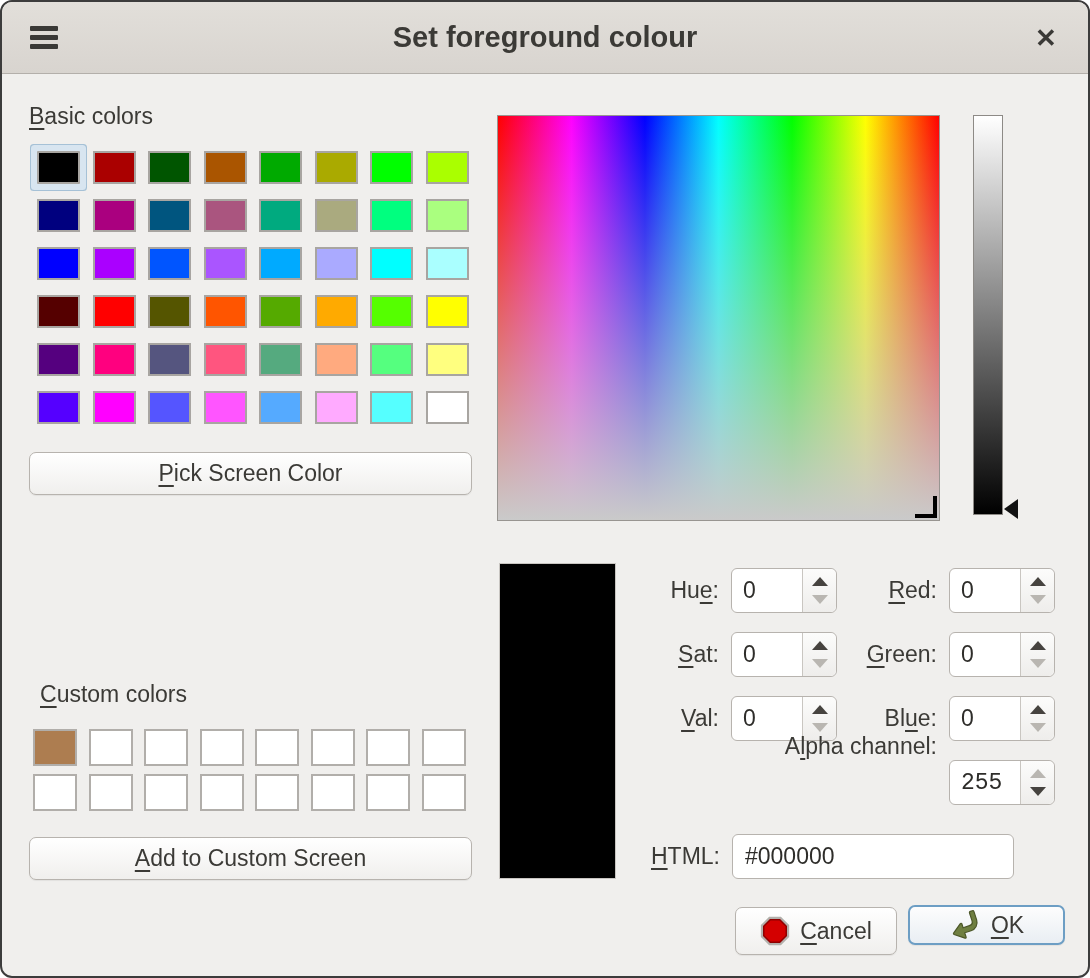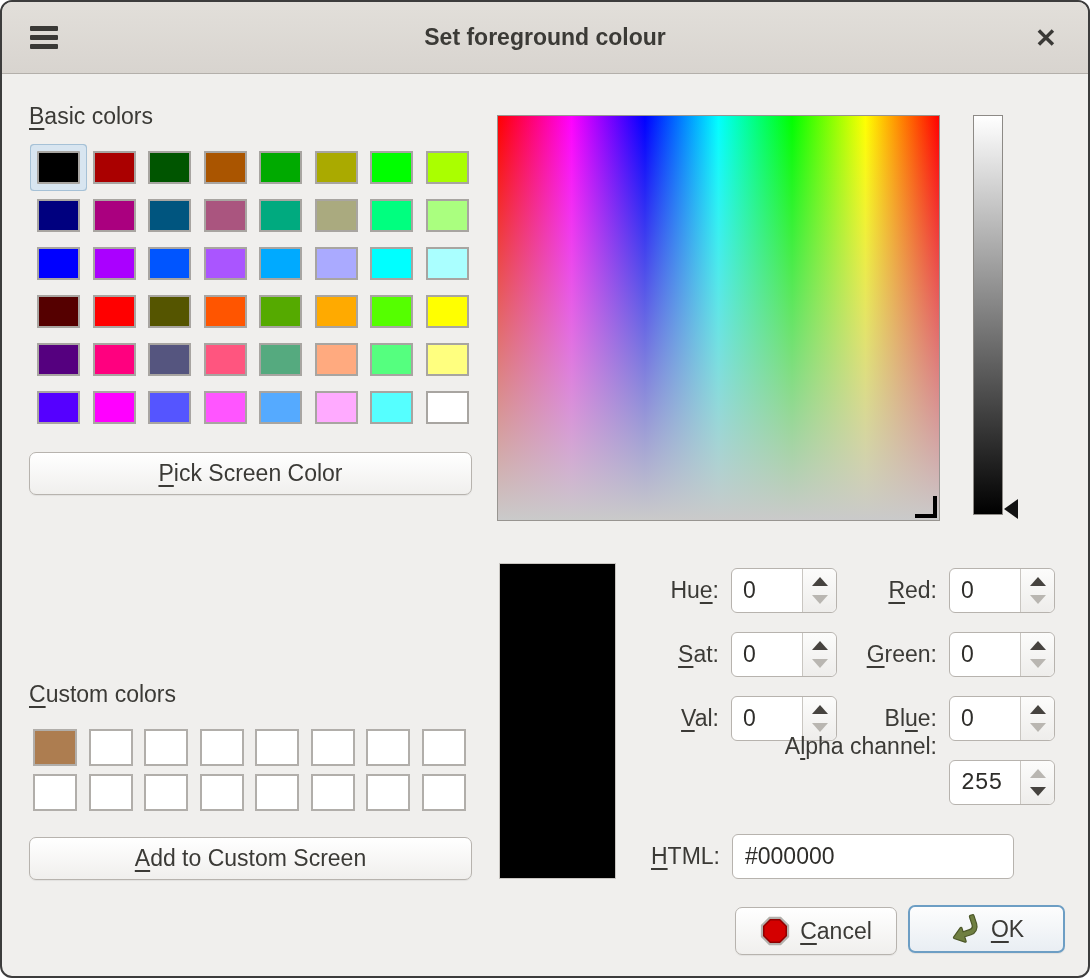--- a/index.html
+++ b/index.html
@@ -11,21 +11,21 @@
     overflow:hidden; color:#3b3a36;
   }
 
   
   .titlebar {
     position:absolute; left:0; top:0; right:0; height:72px;
     background:linear-gradient(#e2dfda,#d8d4cf);
     border-bottom:1px solid #b3afaa;
     display:flex; align-items:center; justify-content:center;
   }
-  .title { font-size:23px; font-weight:bold; color:#3b3a36; }
+  .title { font-size:29px; font-weight:bold; color:#3b3a36; }
   .hamburger { position:absolute; left:28px; top:24px; width:28px; height:24px; cursor:pointer; }
   .hamburger .bar { width:28px; height:4.5px; background:#3a3936; border-radius:1px; margin-bottom:4.5px; }
   .closebtn {
     position:absolute; right:24px; top:18px; width:36px; height:36px;
     display:flex; align-items:center; justify-content:center;
     font-size:26px; font-weight:bold; color:#3a3936; cursor:pointer;
   }
 
   
   .sec-label { position:absolute; font-size:23px; color:#3b3a36; }
@@ -43,21 +43,21 @@
   .pushbtn {
     position:absolute; display:flex; align-items:center; justify-content:center; gap:10px;
     background:linear-gradient(#ffffff,#f0efed);
     border:1px solid #b7b3ae; border-radius:7px;
     font-size:23px; color:#3b3a36; cursor:pointer;
     box-shadow:0 1px 1px rgba(0,0,0,0.06);
   }
   #btn-pick  { left:27px; top:450px; width:443px; height:43px; }
   #btn-add   { left:27px; top:835px; width:443px; height:43px; }
   #btn-cancel{ left:733px; top:905px; width:162px; height:48px; }
-  #btn-ok    { left:906px; top:903px; width:157px; height:48px;
+  #btn-ok    { left:906px; top:903px; width:157px; height:40px;
                border:2px solid #6d9ec4; background:linear-gradient(#fdfdfd,#e9eef3); }
 
   
   .huesat {
     position:absolute; left:495px; top:113px; width:443px; height:406px;
     border:1px solid #989591; overflow:hidden; cursor:crosshair;
   }
   .huesat-cursor {
     position:absolute; right:2px; bottom:2px; width:22px; height:22px;
     border-right:4px solid #000; border-bottom:4px solid #000;
@@ -177,21 +177,21 @@
       <div class="swatch" style="background: rgb(85, 170, 255);"></div>
       <div class="swatch" style="background: rgb(255, 170, 255);"></div>
       <div class="swatch" style="background: rgb(85, 255, 255);"></div>
       <div class="swatch" style="background: rgb(255, 255, 255);"></div>
     </div>
 
   <button class="pushbtn" id="btn-pick">
     <span><span></span><span class="mn">P</span><span>ick Screen Color</span></span>
   </button>
 
-  <div class="sec-label" style="left:27px; top:679px;">
+  <div class="sec-label" style="left:38px; top:679px;">
     <span></span><span class="mn">C</span><span>ustom colors</span>
   </div>
   <div class="grid" id="custom-grid">
       <div class="swatch" style="background: rgb(173, 125, 80);"></div>
       <div class="swatch" style="background: rgb(255, 255, 255);"></div>
       <div class="swatch" style="background: rgb(255, 255, 255);"></div>
       <div class="swatch" style="background: rgb(255, 255, 255);"></div>
       <div class="swatch" style="background: rgb(255, 255, 255);"></div>
       <div class="swatch" style="background: rgb(255, 255, 255);"></div>
       <div class="swatch" style="background: rgb(255, 255, 255);"></div>

